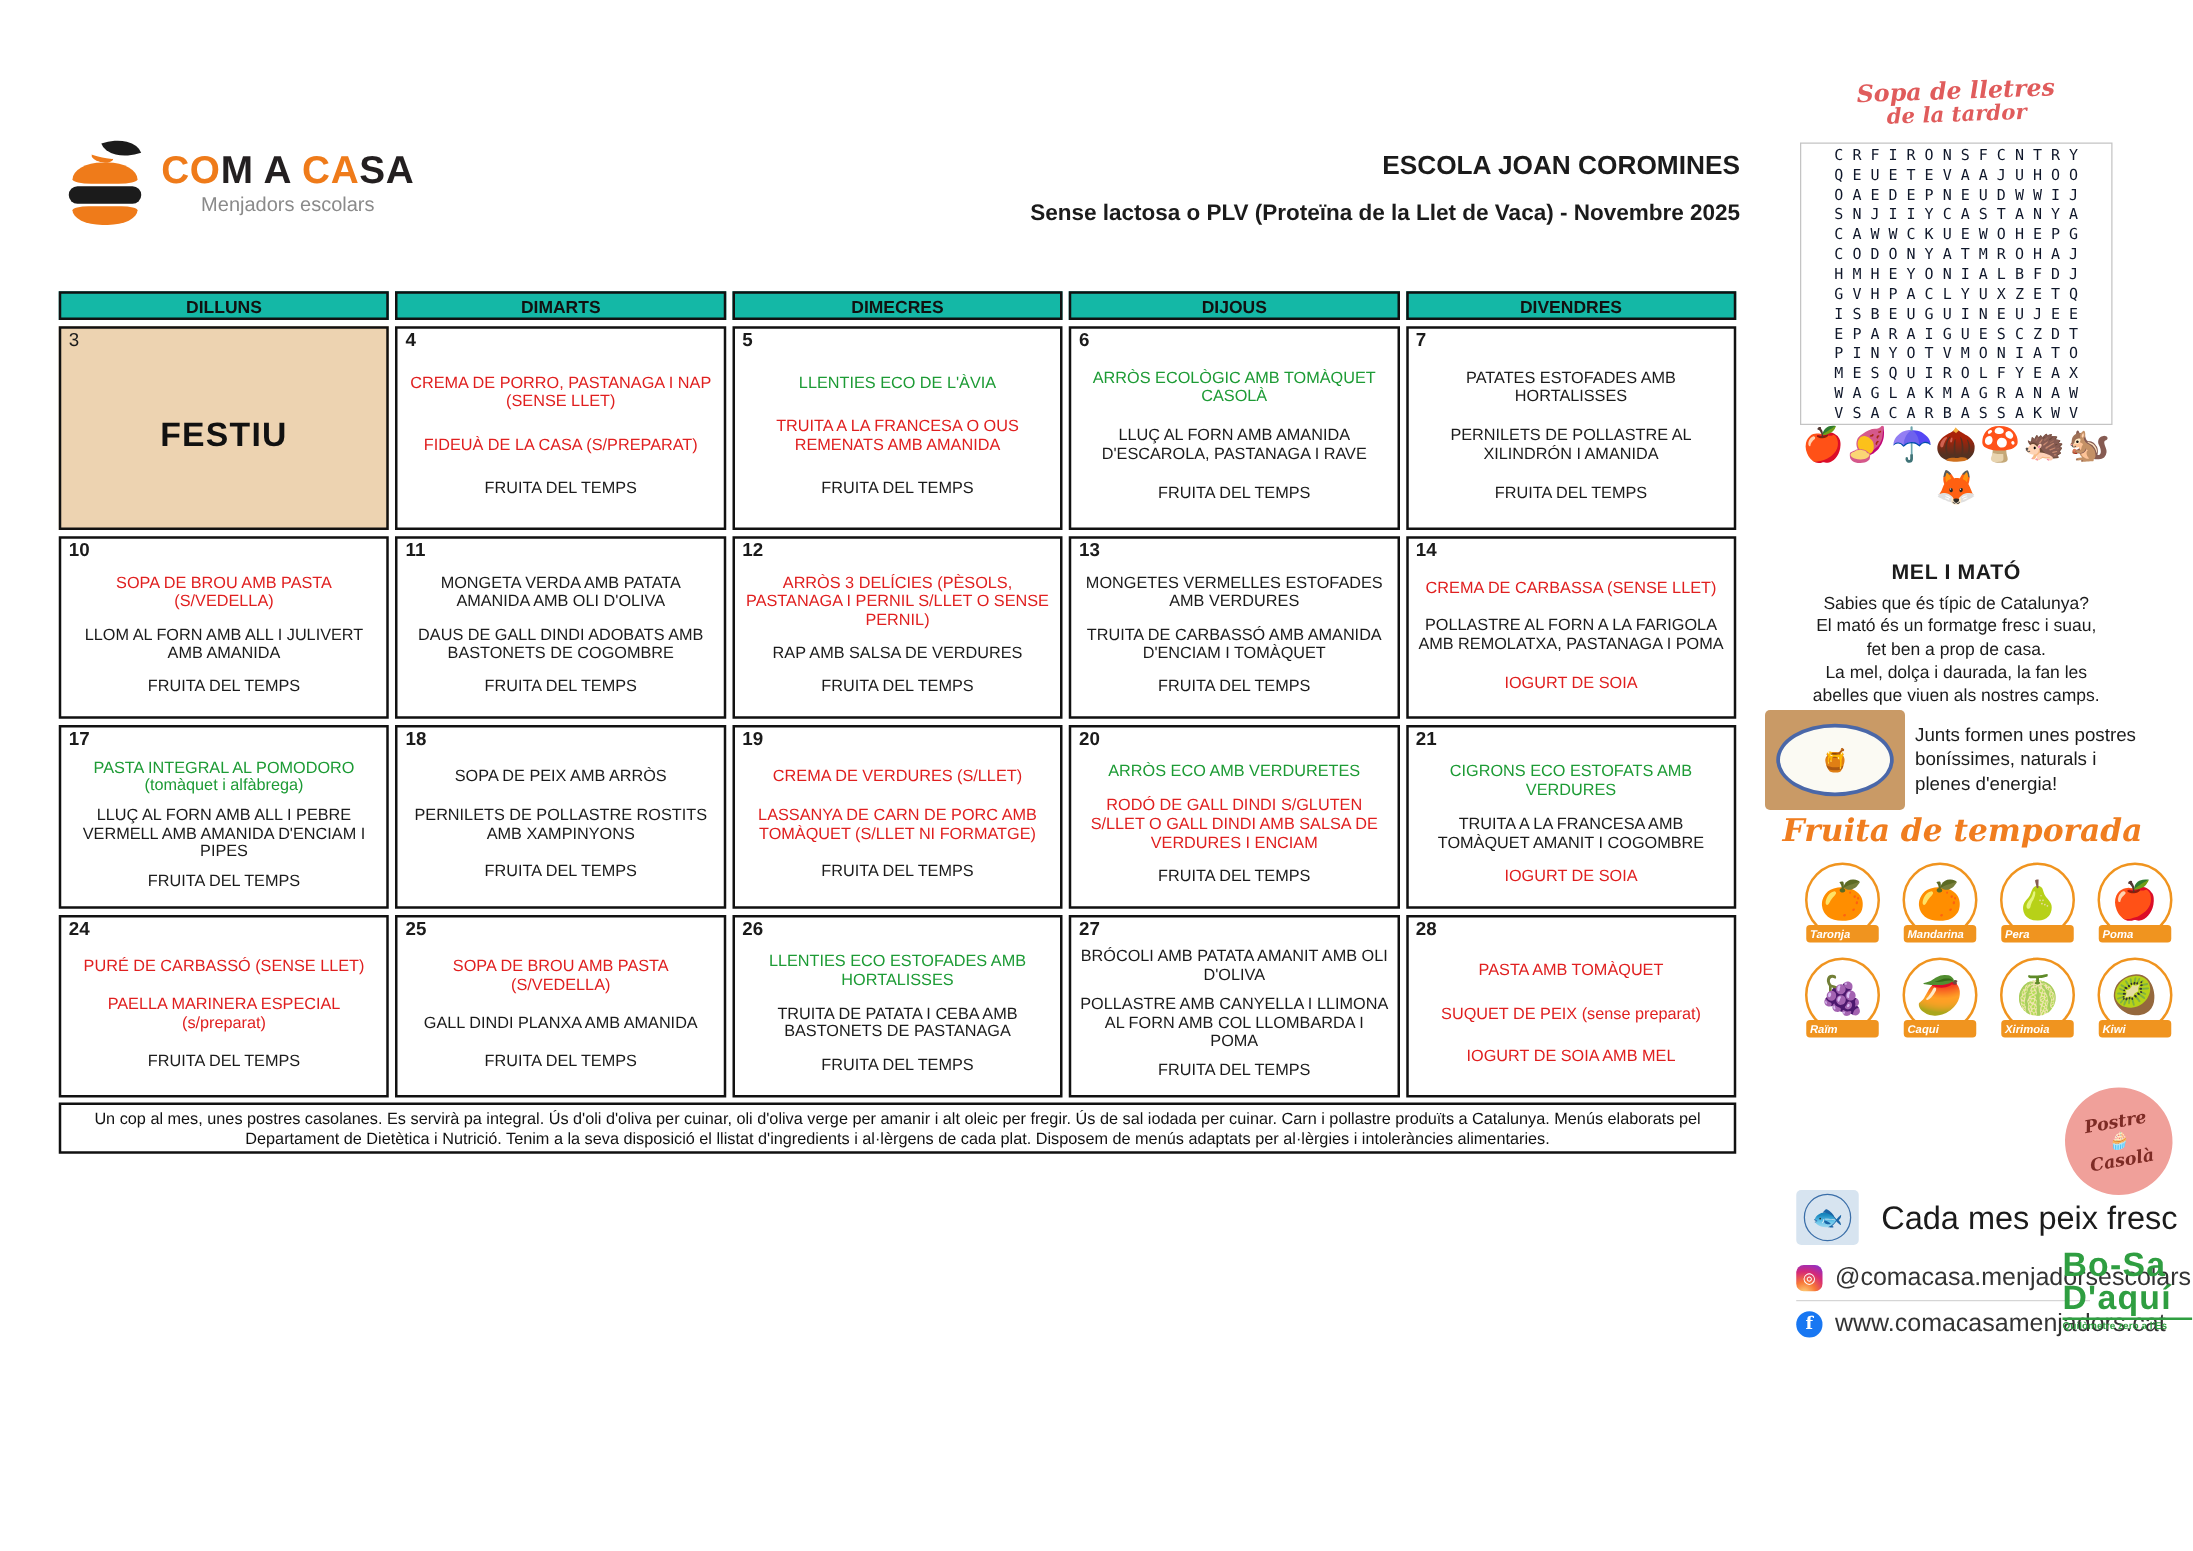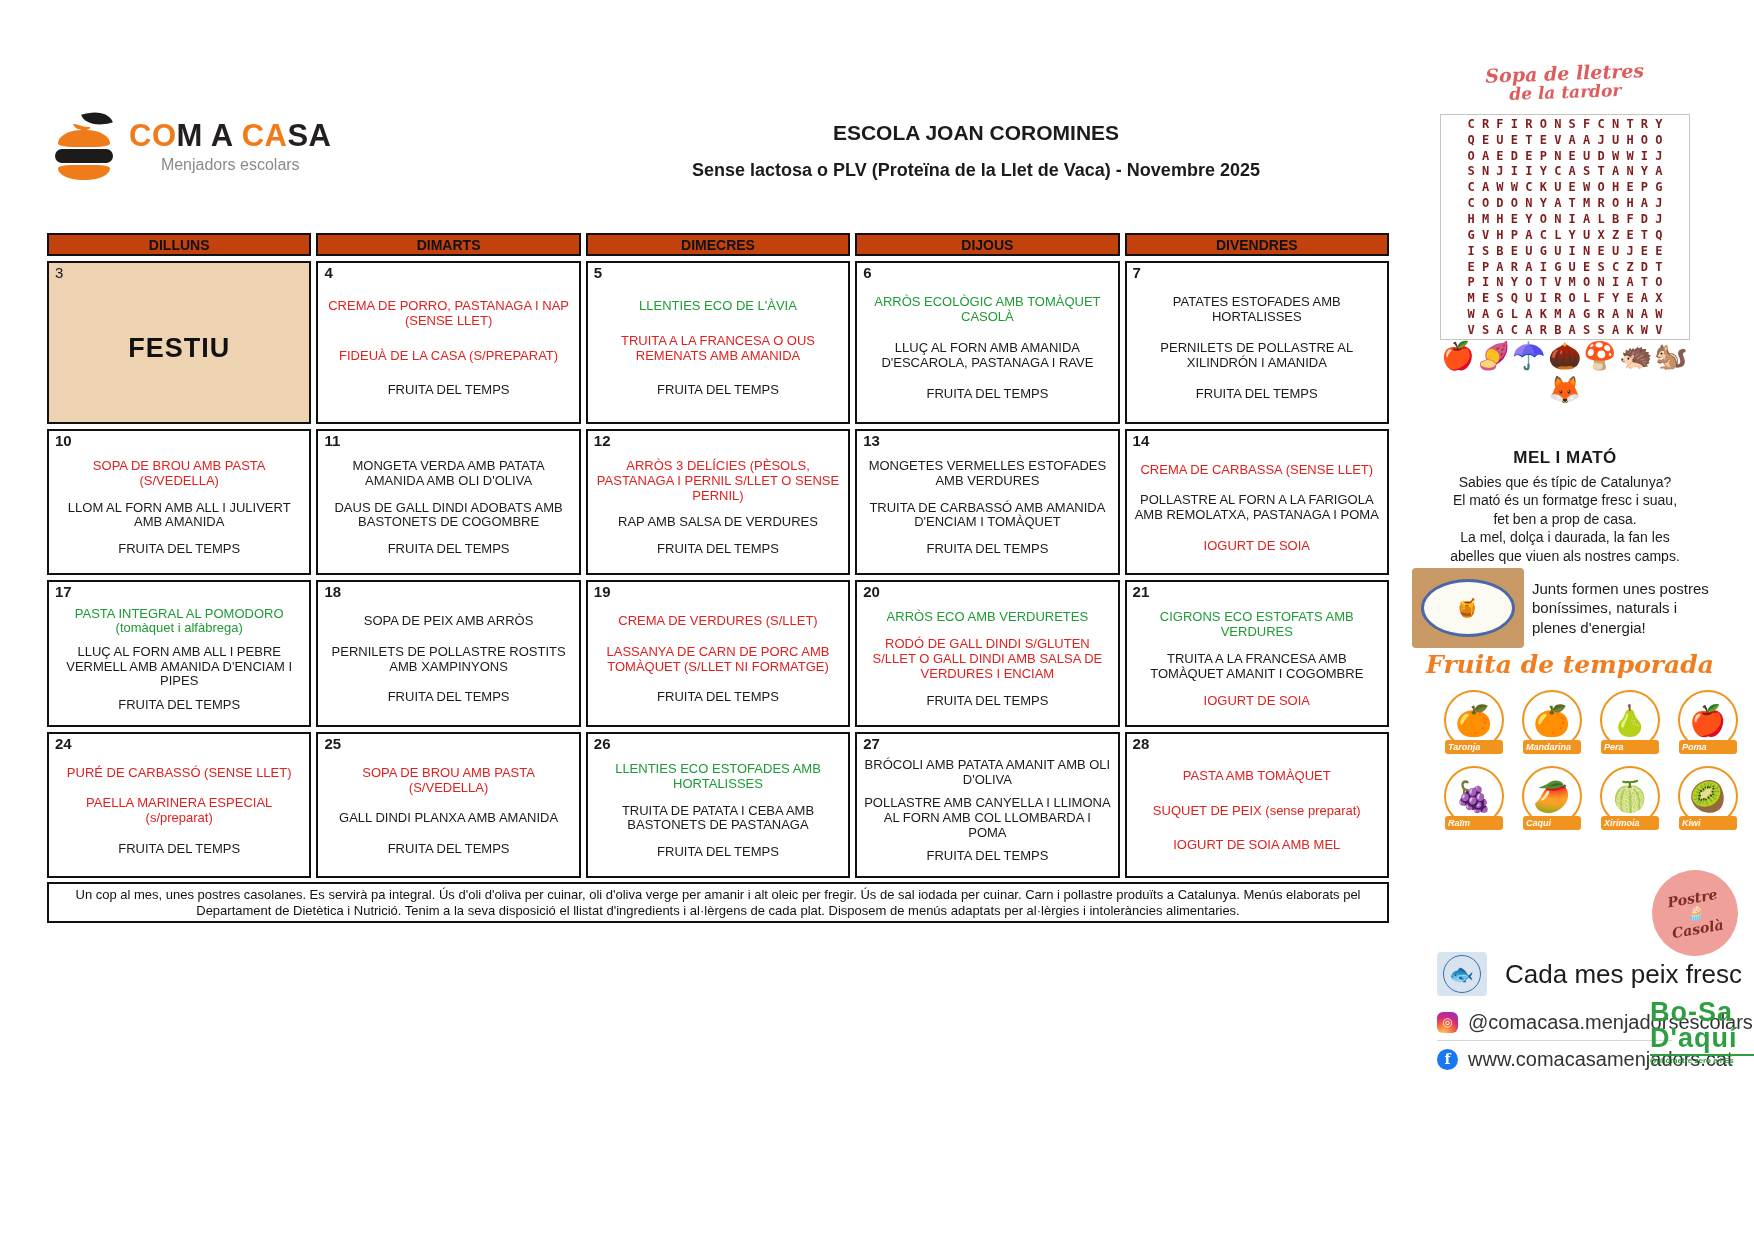--- a/index.html
+++ b/index.html
@@ -13,29 +13,29 @@
   .apple .leaf{position:absolute;top:0;left:28px;width:28px;height:17px;background:#1b1b1b;border-radius:0 100% 0 100%;transform:rotate(-18deg)}
   .apple .stem{position:absolute;top:10px;left:18px;width:18px;height:10px;border-bottom:4px solid #ef7b1a;border-radius:0 0 100% 100%;transform:rotate(12deg)}
   .apple .s1{position:absolute;top:20px;left:3px;width:52px;height:17px;background:#ef7b1a;border-radius:55% 55% 35% 35%/95% 95% 25% 25%}
   .apple .s2{position:absolute;top:39px;left:0;width:58px;height:14px;background:#1b1b1b;border-radius:10px}
   .apple .s3{position:absolute;top:55px;left:3px;width:52px;height:15px;background:#ef7b1a;border-radius:30% 30% 55% 55%/25% 25% 95% 95%}
   .brandcol{display:flex;flex-direction:column;align-items:center}
   .brand{font-size:31px;font-weight:800;letter-spacing:0.5px;white-space:pre}
   .brand-tag{font-size:16px;color:#8a8a8a;margin-top:2px}
 
   
-  .header{position:absolute;left:560px;top:121px;width:832px;text-align:center}
+  .header{position:absolute;left:560px;top:121px;width:832px;text-align:right}
   .school{font-size:21px;font-weight:bold}
   .menu-title{font-size:18px;font-weight:bold;margin-top:15px}
 
   
   .cal{position:absolute;left:47px;top:233px;width:1342px;display:grid;
        grid-template-columns:repeat(5,1fr);grid-template-rows:23px 163px 146px 147px 146px;
        column-gap:5px;row-gap:5px}
-  .cal-head{border:2px solid #111;background:#c2410c;display:flex;align-items:center;justify-content:center;
+  .cal-head{border:2px solid #111;background:#14b8a6;display:flex;align-items:center;justify-content:center;
        font-size:14px;font-weight:600;color:#111}
   .cal-cell{border:2px solid #111;position:relative;background:#fff}
   .cal-cell.festiu{background:#edd3b1}
   .daynum{position:absolute;top:1px;left:6px;font-weight:bold;font-size:15px}
   .festiu .daynum{font-weight:normal}
   .items{position:absolute;inset:0;padding:16px 7px 4px;display:flex;flex-direction:column;
        justify-content:space-evenly;align-items:center;text-align:center}
   .item{font-size:13px;line-height:1.13}
   .c-red{color:#e01f1f}.c-green{color:#1d9b35}.c-black{color:#1b1b1b}
   .c-festiu{color:#111;font-weight:bold;font-size:27px;letter-spacing:1px}
@@ -44,21 +44,21 @@
   .footnote{position:absolute;left:47px;top:882px;width:1342px;border:2px solid #111;
        padding:3px 10px;text-align:center;font-size:13px;line-height:1.2;color:#111;background:#fff}
 
   
   .ws-title{position:absolute;left:1440px;top:64px;width:250px;text-align:center;
        font-family:"DejaVu Serif",serif;font-style:italic;font-weight:bold;color:#e05c5c;
        transform:rotate(-2deg);line-height:1.05}
   .ws-title .l1{font-size:19px}.ws-title .l2{font-size:17px}
   .ws-box{position:absolute;left:1440px;top:114px;width:250px;height:226px;border:1px solid #c4c4c4;
        display:flex;flex-direction:column;justify-content:space-evenly;align-items:center;background:#fff}
-  .ws-row{font-family:"DejaVu Sans Mono",monospace;font-size:12px;font-weight:700;color:#7f1d1d;white-space:pre}
+  .ws-row{font-family:"DejaVu Sans Mono",monospace;font-size:12px;font-weight:400;color:#0f172a;white-space:pre}
   .autumn{position:absolute;left:1440px;top:342px;width:250px;display:flex;flex-wrap:wrap;
        justify-content:space-evenly;align-items:center;row-gap:4px;font-size:27px;line-height:1.1}
   .mel{position:absolute;left:1408px;top:448px;width:314px;text-align:center}
   .mel-title{font-size:17px;font-weight:bold;letter-spacing:0.5px;margin-bottom:5px}
   .mel-line{font-size:14px;line-height:1.32}
   .junts{position:absolute;left:1412px;top:568px;width:310px;display:flex;align-items:center}
   .mato-img{width:112px;height:80px;background:#c99a66;border-radius:4px;display:flex;align-items:center;justify-content:center;flex:none}
   .plate{width:94px;height:58px;background:#fbfaf3;border:3px solid #4a67a8;border-radius:50%;display:flex;align-items:center;justify-content:center;font-size:18px}
   .junts-text{flex:1;text-align:left;font-size:15px;line-height:1.3;padding-left:8px}
   .fruita-title{position:absolute;left:1420px;top:650px;width:300px;text-align:center;

